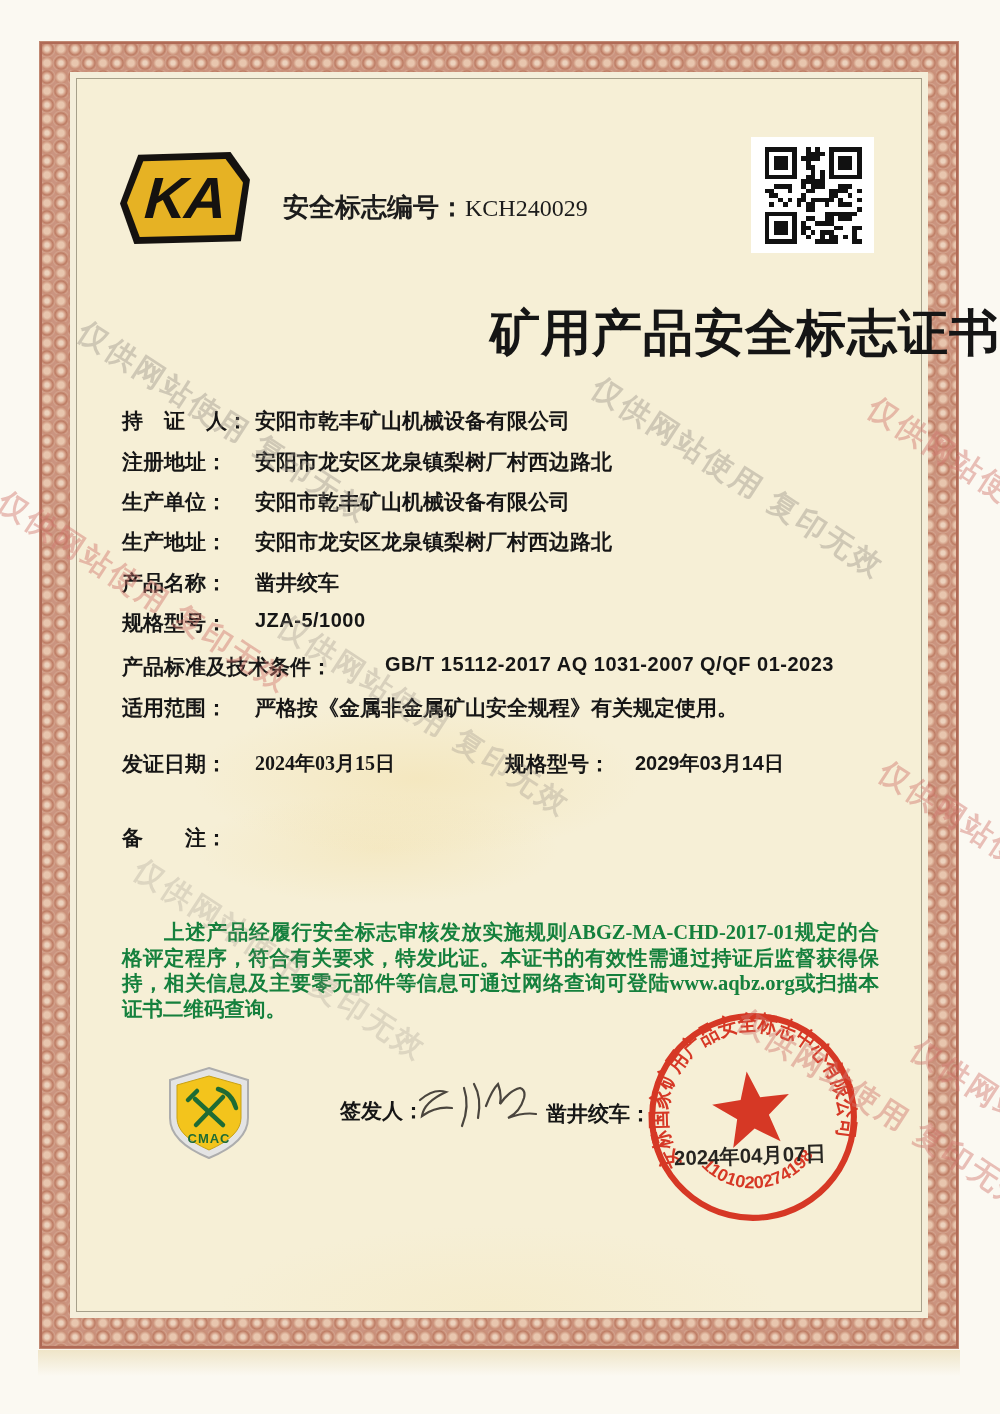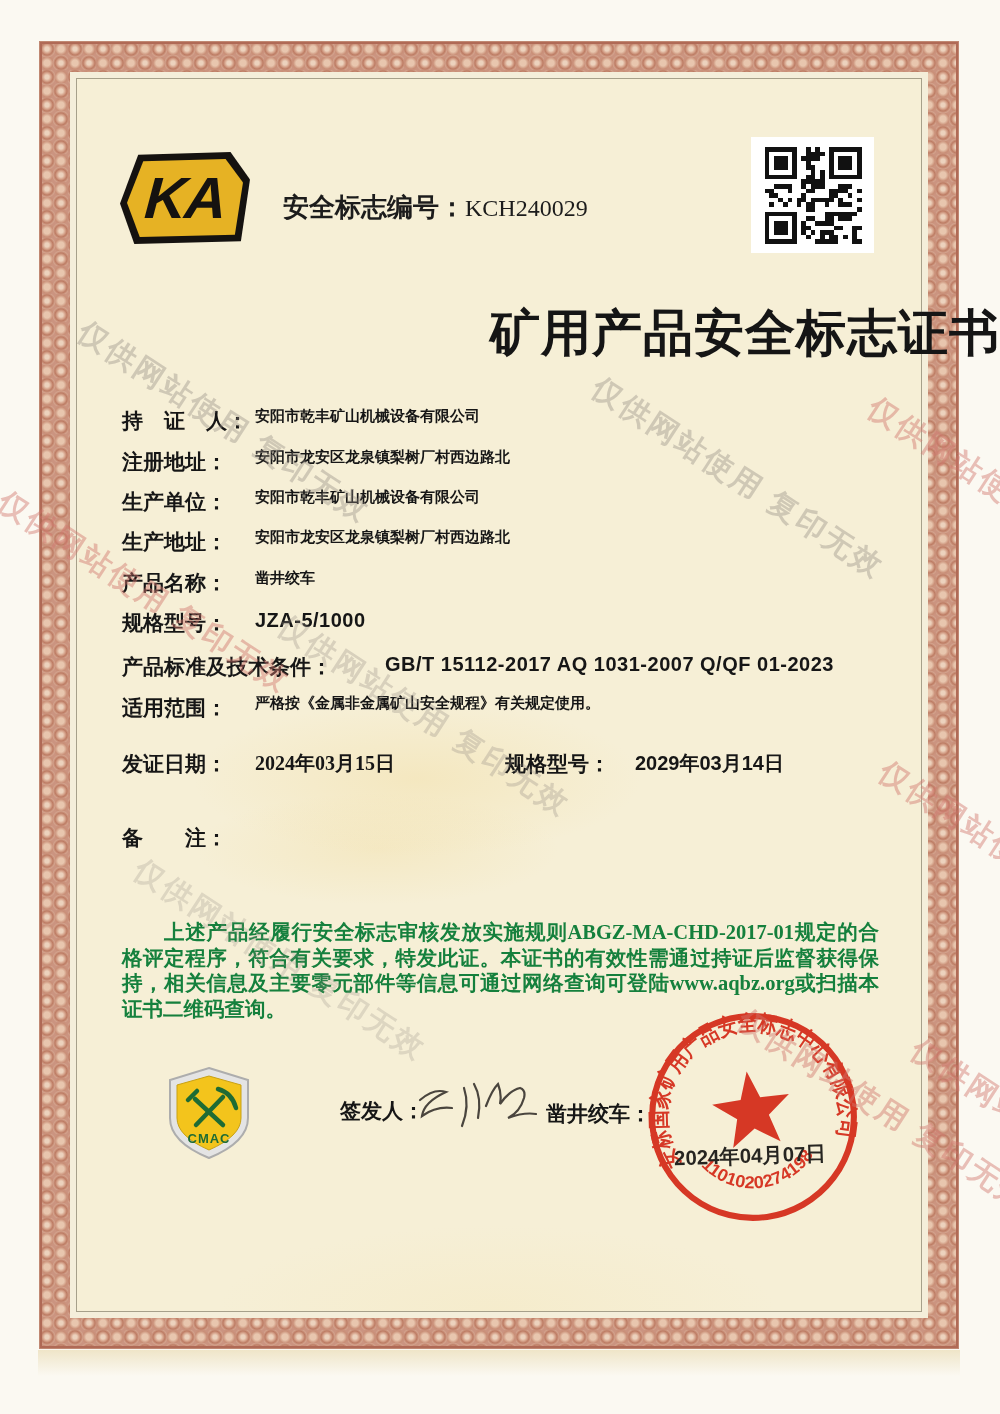--- a/index.html
+++ b/index.html
@@ -44,21 +44,21 @@
   
   .qr{position:absolute;left:751px;top:137px;width:123px;height:116px;background:#fff;
     display:flex;align-items:center;justify-content:center;}
   .qr svg{width:100px;height:97px;}
 
   .title{position:absolute;left:0;top:300px;width:100%;text-align:right;
     font-family:"Liberation Serif",serif;font-weight:900;font-size:50px;color:#151515;letter-spacing:1px;}
 
   .row{position:absolute;left:0;width:100%;white-space:nowrap;}
   .row .lbl{position:absolute;left:122px;font-size:21px;font-weight:700;color:#161616;}
-  .row .val{position:absolute;left:255px;font-family:Liberation Serif, serif;font-size:15px;font-weight:700;color:#161616;}
+  .row .val{position:absolute;left:255px;font-family:Liberation Serif, serif;font-size:21px;font-weight:700;color:#161616;}
   .row .val-lat{font-family:"Liberation Sans",sans-serif;letter-spacing:.5px;font-size:20px;}
   .row .lbl2{position:absolute;left:505px;font-size:21px;font-weight:700;color:#161616;}
   .row .val2{position:absolute;left:635px;font-size:20px;font-weight:700;color:#161616;}
   .val-date{font-family:Liberation Serif, serif;font-size:20px !important;}
 
   .statement{position:absolute;left:122px;top:920px;width:757px;
     font-family:"Liberation Serif",serif;font-size:20.5px;font-weight:700;color:#15803d;
     line-height:25.5px;text-align:justify;text-indent:2.05em;word-break:break-all;}
 
   

